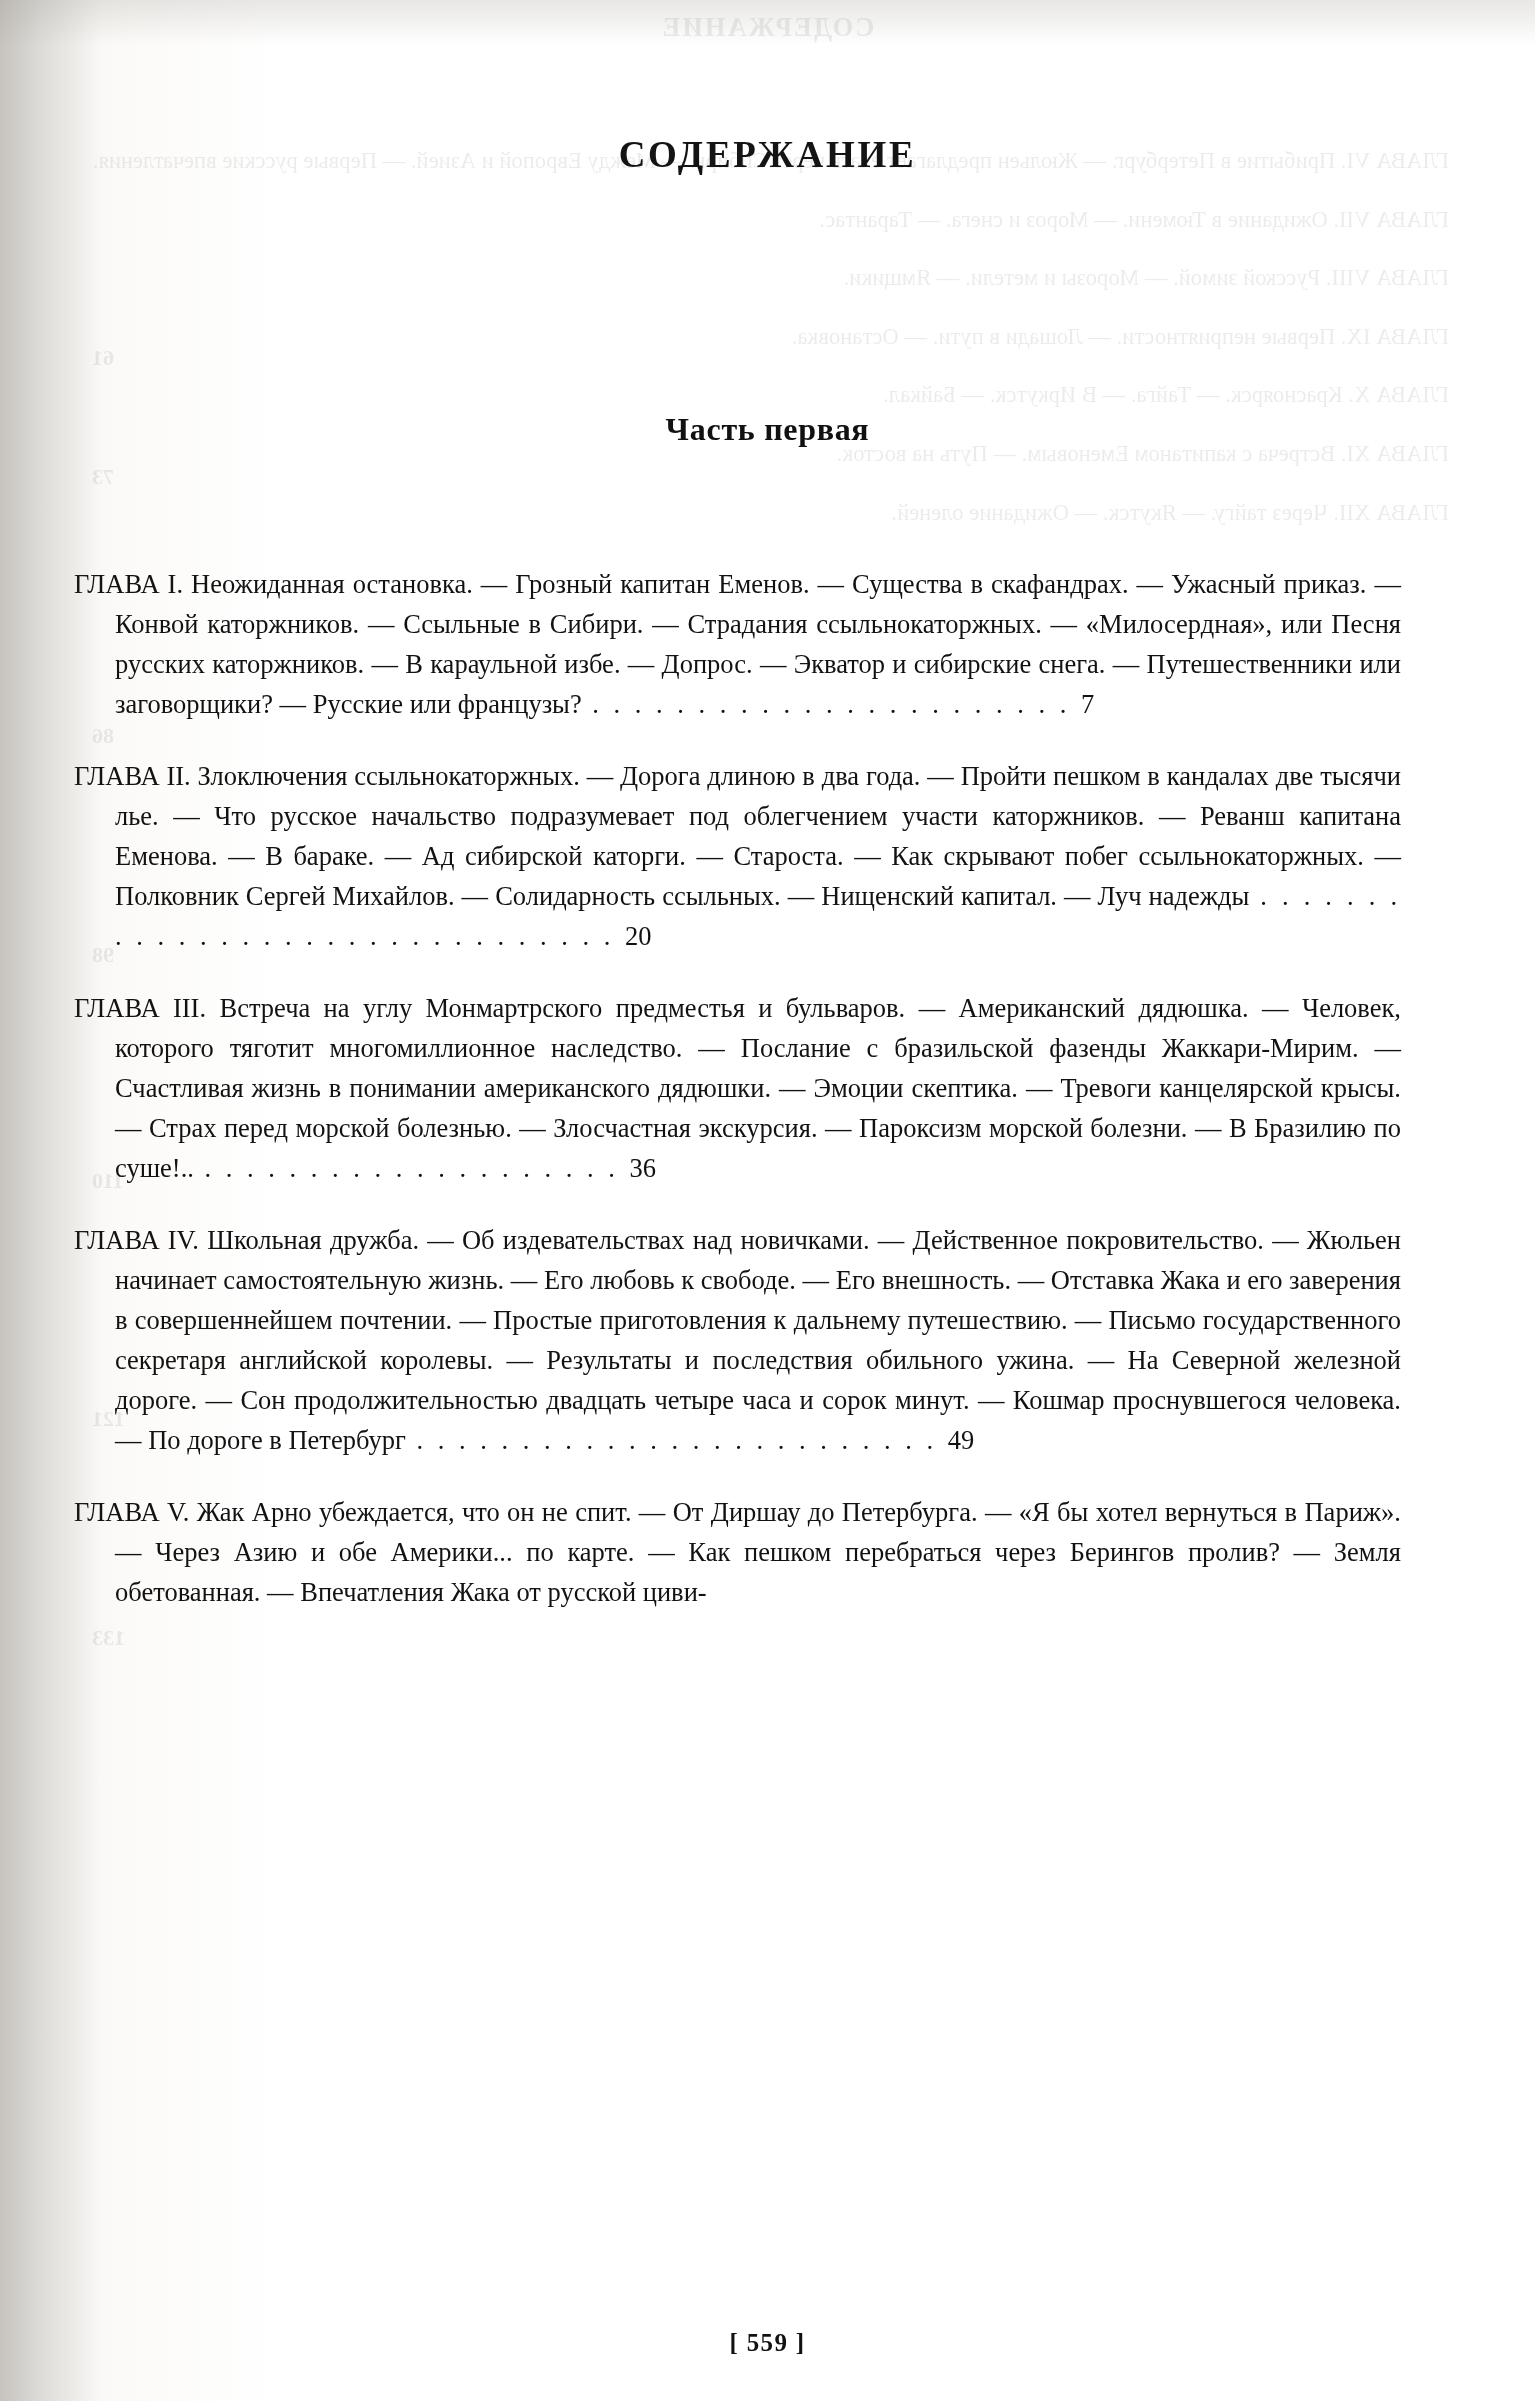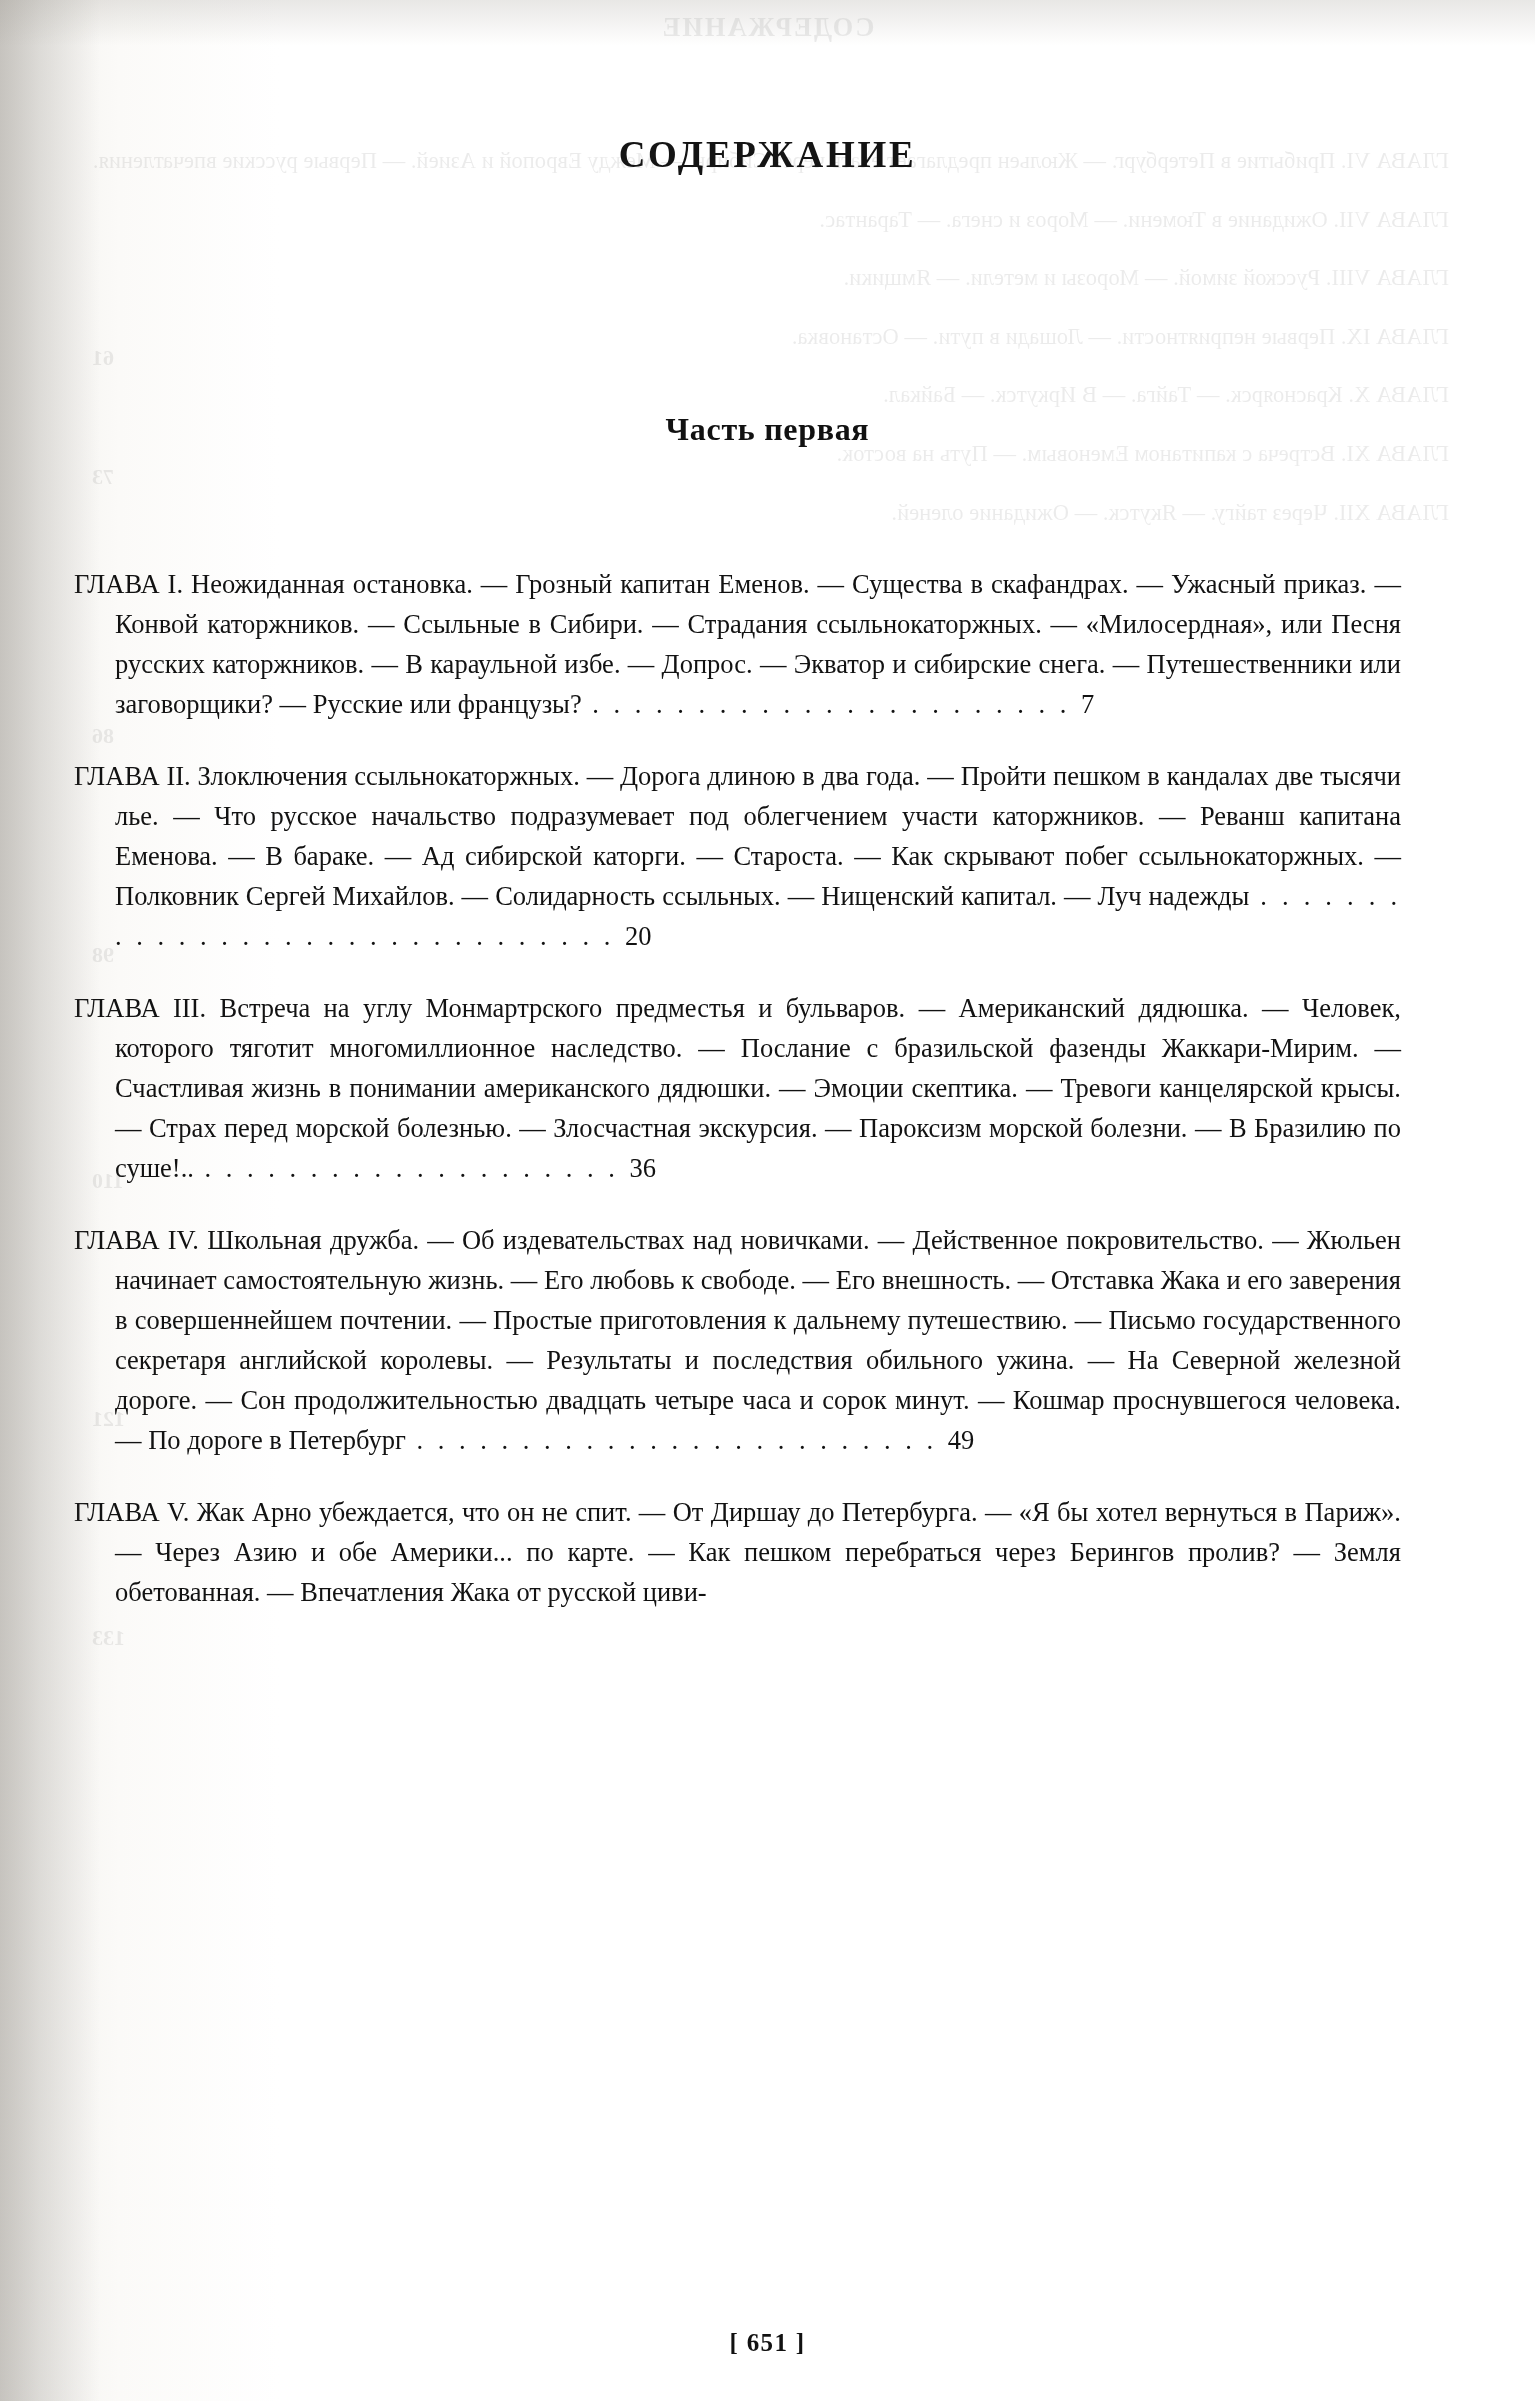--- a/index.html
+++ b/index.html
@@ -219,18 +219,18 @@
     <div class="entry">
       <span class="txt first-line-fix">ГЛАВА IV. Школьная дружба. — Об издевательствах над новичками. — Действенное покровительство. — Жюльен начинает самостоятельную жизнь. — Его любовь к свободе. — Его внешность. — Отставка Жака и его заверения в совершеннейшем почтении. — Простые приготовления к дальнему путешествию. — Письмо государственного секретаря английской королевы. — Результаты и последствия обильного ужина. — На Северной железной дороге. — Сон продолжительностью двадцать четыре часа и сорок минут. — Кошмар проснувшегося человека. — По дороге в Петербург</span><span class="leaders"> . . . . . . . . . . . . . . . . . . . . . . . . . </span><span class="pg">49</span>
     </div>
 
     <div class="entry last">
       <span class="txt first-line-fix">ГЛАВА V. Жак Арно убеждается, что он не спит. — От Диршау до Петербурга. — «Я бы хотел вернуться в Париж». — Через Азию и обе Америки... по карте. — Как пешком перебраться через Берингов пролив? — Земля обетованная. — Впечатления Жака от русской циви-</span>
     </div>
 
   </div>
 
-  <div class="folio">[ 651 ]</div>
+  <div class="folio">[ 559 ]</div>
 </div>
 
 <div class="gutter"></div>
 <div class="topedge"></div>
 
 
 </body></html>

